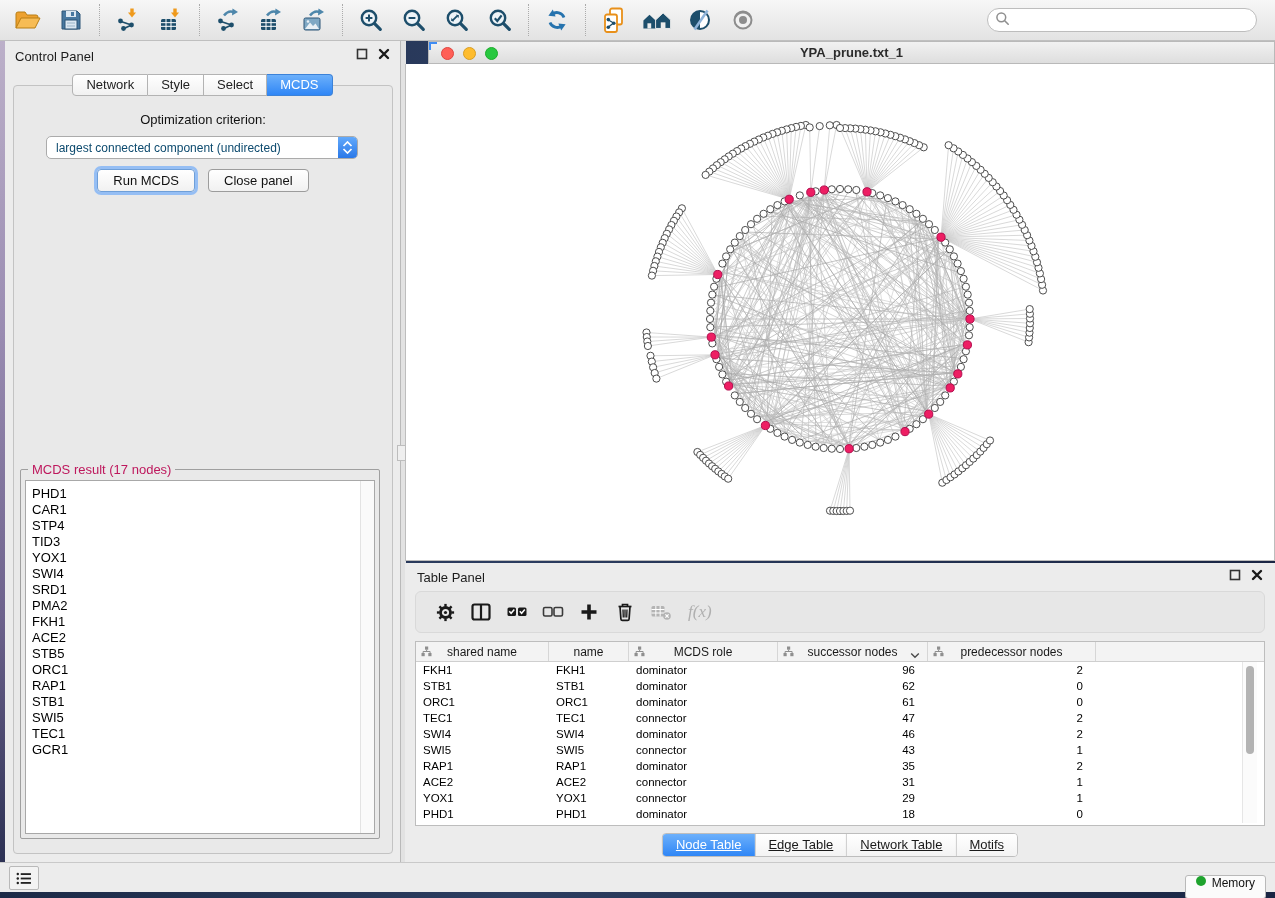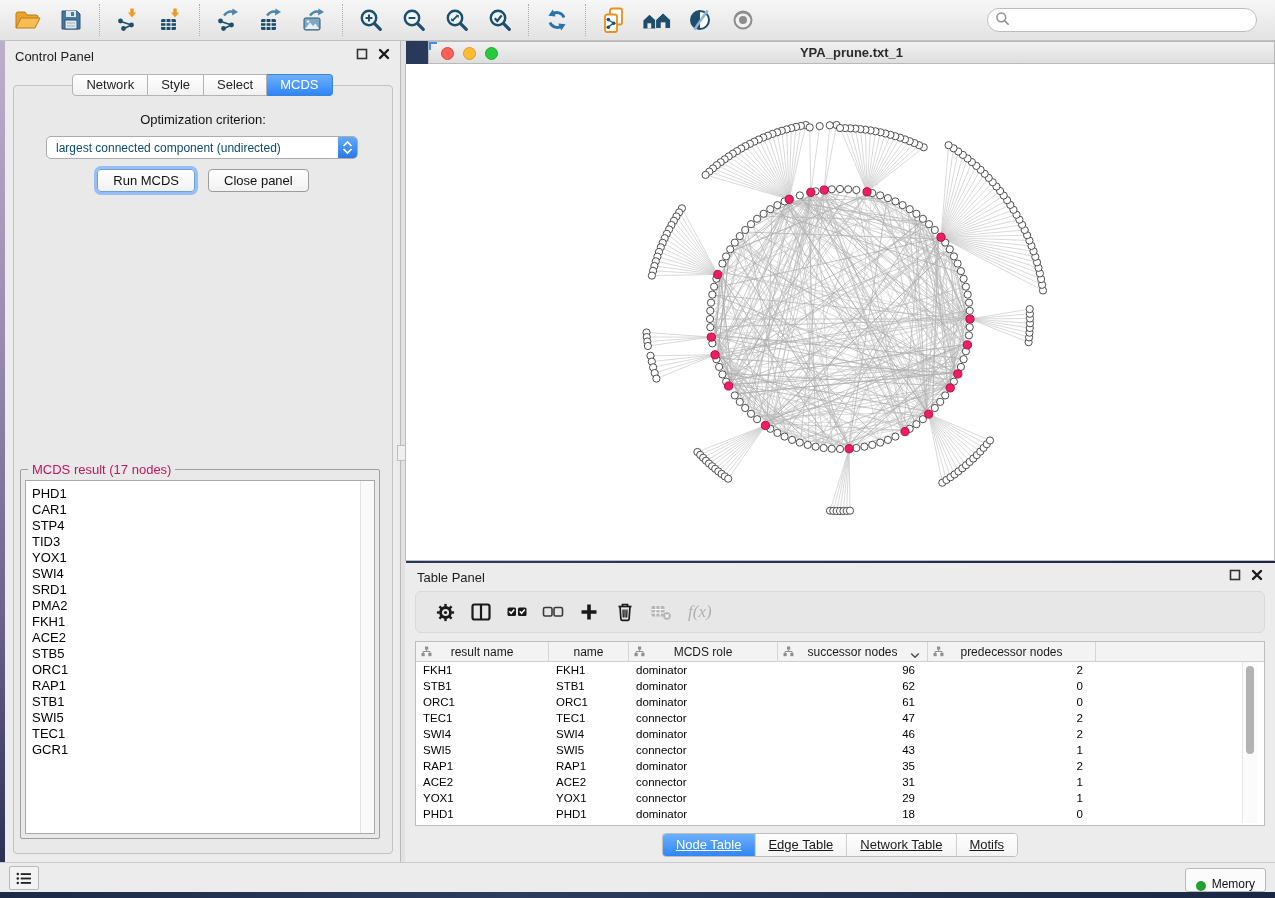--- a/index.html
+++ b/index.html
@@ -88,22 +88,22 @@
   .bottom-tabs{position:absolute;top:270px;left:50%;transform:translateX(-50%);display:flex;
     border:1px solid #bdbdbd;border-radius:4px;overflow:hidden;background:#fff;}
   .btab{height:22px;line-height:22px;padding:0 13px;font-size:13px;color:#1a1a1a;border-right:1px solid #c9c9c9;cursor:default;background:linear-gradient(#ffffff,#f3f3f3);text-decoration:underline;}
   .btab:last-child{border-right:none;}
   .btab.active{background:linear-gradient(#6cb0fb,#2f86f6);color:#fff;}
   
   .status-bar{position:absolute;left:0;top:862px;width:1275px;height:30px;box-sizing:border-box;
     background:#ececec;border-top:1px solid #c9c9c9;}
   .sb-list-btn{position:absolute;left:9px;top:3px;width:30px;height:24px;box-sizing:border-box;
     background:#f3f3f3;border:1px solid #b9b9b9;border-radius:2px;display:flex;align-items:center;justify-content:center;}
-  .memory-btn{position:absolute;right:9px;top:5px;height:24px;box-sizing:border-box;padding:0 10px;
-    background:#fbfbfb;border:1px solid #b9b9b9;border-radius:3px;display:flex;align-items:flex-end;gap:6px;}
+  .memory-btn{position:absolute;right:9px;top:12px;height:24px;box-sizing:border-box;padding:0 10px;
+    background:#fbfbfb;border:1px solid #b9b9b9;border-radius:3px;display:flex;align-items:flex-start;gap:6px;}
   .mem-dot{width:10px;height:10px;border-radius:50%;background:#1fa32e;}
   .memory-btn span.lbl{font-size:12px;color:#111;}
 </style>
 </head>
 <body>
 
 <div class="desktop-left"></div>
 
 <div class="toolbar">
   <div id="toolbar-groups">
@@ -1202,21 +1202,21 @@
     <div class="thead" id="tp-head">
         <div class="th" style="width: 133px;">
           <span class="col-icon"><svg width="11" height="11" viewBox="0 0 11 11">
               <g fill="#8f8f8f">
                 <rect x="4" y="0.5" width="3.2" height="3.2"></rect>
                 <rect x="0.5" y="7" width="3.2" height="3.2"></rect>
                 <rect x="7.3" y="7" width="3.2" height="3.2"></rect>
               </g>
               <path d="M5.6 3.7 v1.8 M2.1 7 v-1.5 h7 V7" fill="none" stroke="#8f8f8f" stroke-width="1"></path>
             </svg></span>
-          <span>result name</span>
+          <span>shared name</span>
         </div>
         <div class="th" style="width: 80px;">
           <span>name</span>
         </div>
         <div class="th" style="width: 149px;">
           <span class="col-icon"><svg width="11" height="11" viewBox="0 0 11 11">
               <g fill="#8f8f8f">
                 <rect x="4" y="0.5" width="3.2" height="3.2"></rect>
                 <rect x="0.5" y="7" width="3.2" height="3.2"></rect>
                 <rect x="7.3" y="7" width="3.2" height="3.2"></rect>

